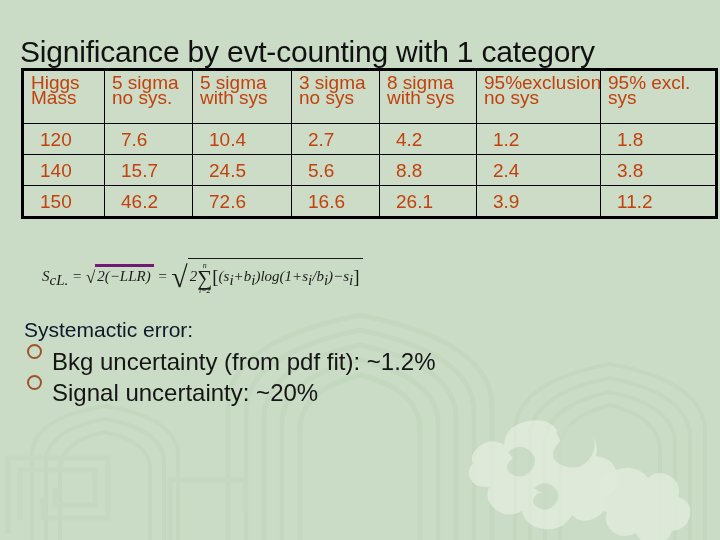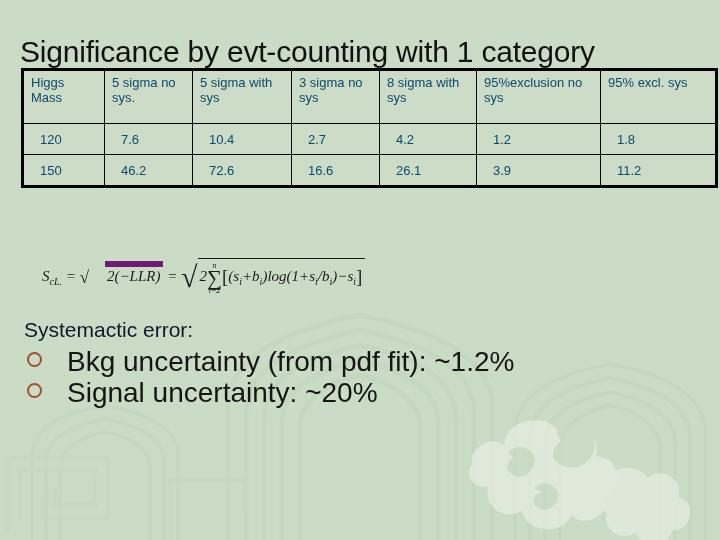--- a/index.html
+++ b/index.html
@@ -54,23 +54,23 @@
   table.results {
     border-collapse: collapse;
     width: 694px;
     table-layout: fixed;
     border: 3px solid #000000;
     background: #cddcc7;
   }
   table.results td {
     border: 1px solid #000000;
     padding: 4px 6px 4px 7px;
-    font-size: 13px;
+    font-size: 19px;
     line-height: 15px;
-    color: #0c4a6e;
+    color: #c2410c;
     vertical-align: top;
     background: #cddcc7;
     font-family: "Liberation Sans", sans-serif;
   }
   table.results tr.header-row td {
     height: 44px;
   }
   table.results tr.data-row td {
     height: 22px;
     vertical-align: middle;
@@ -95,22 +95,22 @@
     font-family: "Liberation Serif", serif;
     font-style: italic;
     font-size: 15px;
     color: #1b1b1b;
     white-space: nowrap;
   }
   #formula .rad {
     display: inline-block;
     position: relative;
     padding: 1px 3px 0 2px;
-    border-top: 6px solid #701a75;
-    margin-left: 16px;
+    border-top: 3px solid #701a75;
+    margin-left: 0;
   }
   #formula .radsign {
     font-style: normal;
     font-size: 17px;
     position: relative;
     top: 2px;
   }
   #formula .bigrad {
     display: inline-block;
     position: relative;
@@ -137,21 +137,21 @@
     display: block;
     font-size: 8px;
     font-style: italic;
   }
   #formula .sum .sig {
     display: block;
     font-size: 21px;
     line-height: 0.8;
   }
   #formula sub {
-    font-size: 10px;
+    font-size: 15px;
   }
   #formula .brk {
     font-style: normal;
     font-size: 19px;
     position: relative;
     top: 2px;
   }
 
   
   #body-text {
@@ -160,27 +160,26 @@
     top: 316px;
     width: 690px;
   }
   .lead-line {
     font-size: 21px;
     line-height: 28px;
     color: #0f172a;
     margin: 0 0 2px 0;
   }
   .bullet-line {
-    font-size: 28px;
+    font-size: 24px;
     line-height: 31px;
     color: #151515;
     display: flex;
-    align-items: center;
+    align-items: flex-start;
     white-space: nowrap;
-    gap: 15px;
   }
   .bullet-marker {
     display: inline-block;
     width: 11px;
     height: 11px;
     border: 2px solid #a0522d;
     border-radius: 50%;
     margin-right: 10px;
     margin-left: 3px;
     flex: 0 0 auto;
@@ -282,20 +281,29 @@
           <tr class="data-row">
             <td>120</td>
             <td>7.6</td>
             <td class="blue">10.4</td>
             <td>2.7</td>
             <td class="blue">4.2</td>
             <td>1.2</td>
             <td class="blue">1.8</td>
           </tr>
           <tr class="data-row">
+            <td>140</td>
+            <td>15.7</td>
+            <td class="blue">24.5</td>
+            <td>5.6</td>
+            <td class="blue">8.8</td>
+            <td>2.4</td>
+            <td class="blue">3.8</td>
+          </tr>
+          <tr class="data-row">
             <td>150</td>
             <td>46.2</td>
             <td class="blue">72.6</td>
             <td>16.6</td>
             <td class="blue">26.1</td>
             <td>3.9</td>
             <td class="blue">11.2</td>
           </tr>
         </tbody>
     </table>

